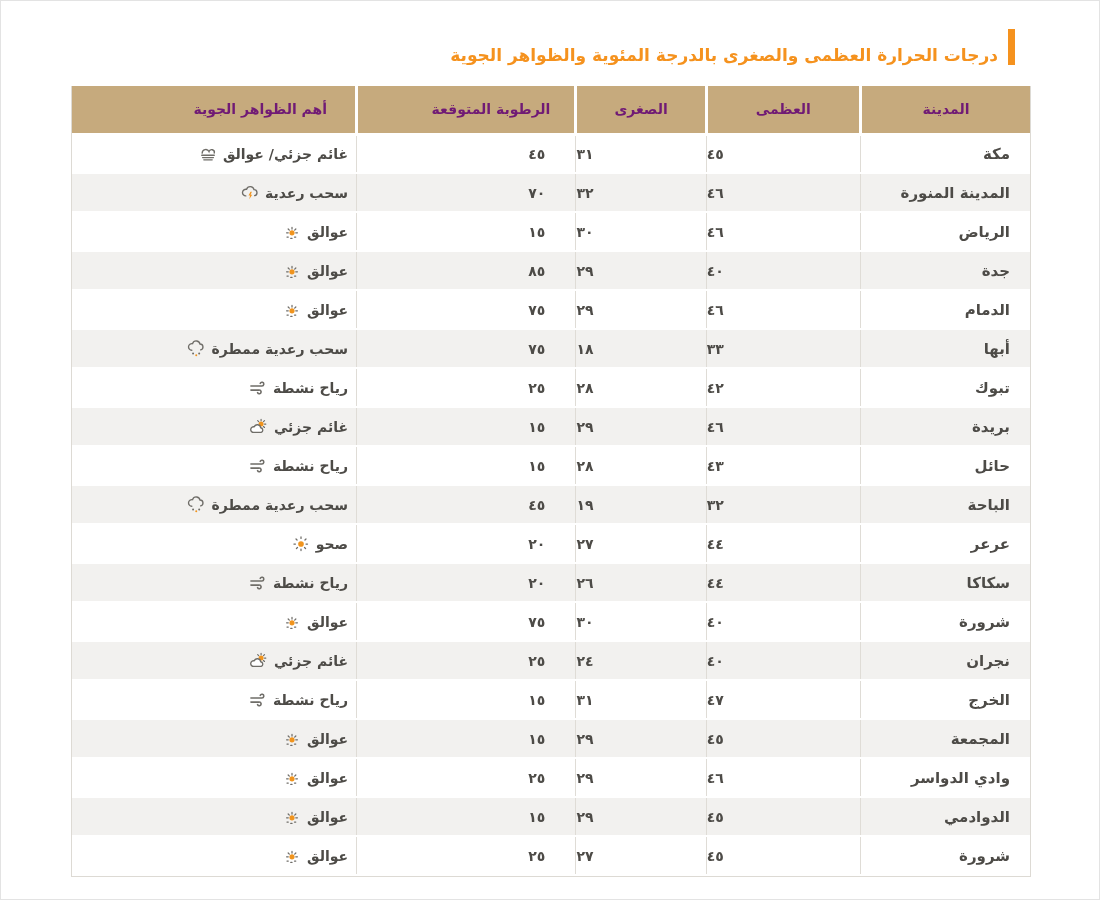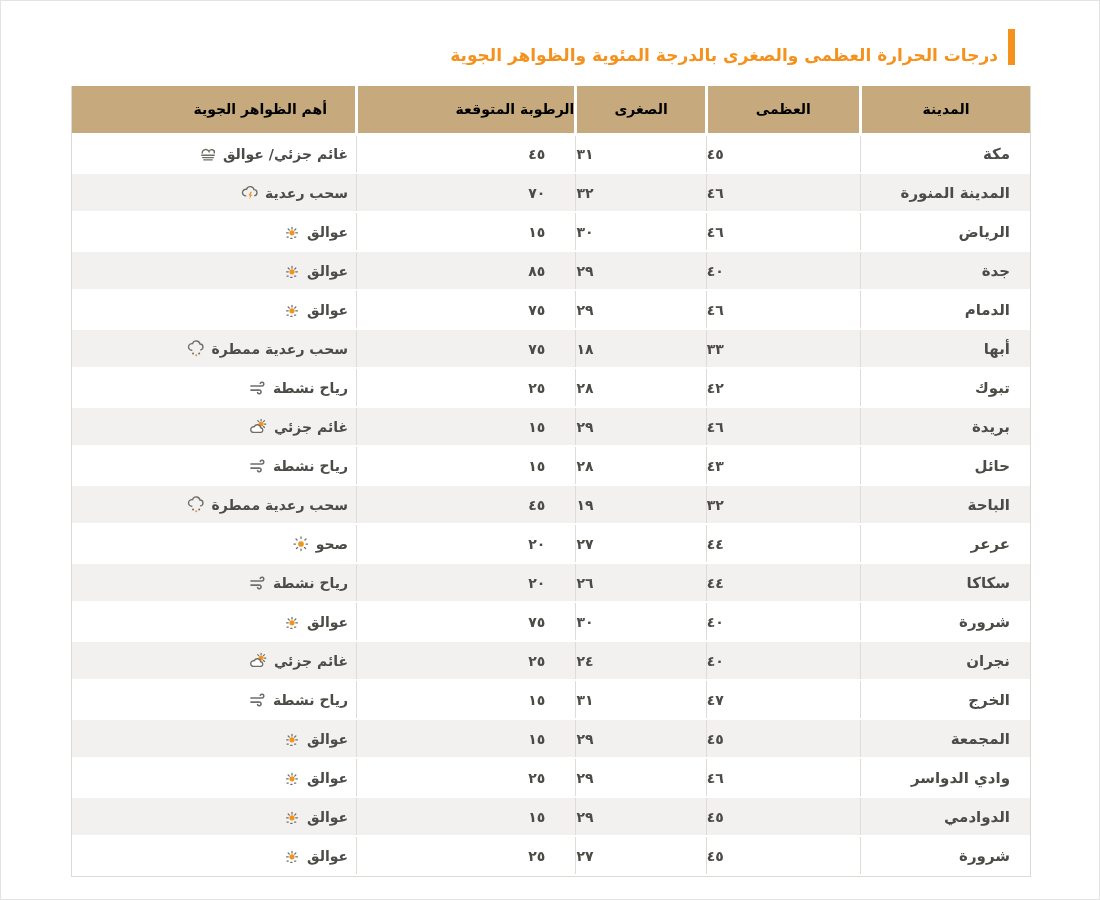--- a/index.html
+++ b/index.html
@@ -45,28 +45,28 @@
     table-layout: fixed;
   }
   col.c-city      { width: 17.7%; }
   col.c-max       { width: 16.1%; }
   col.c-min       { width: 13.6%; }
   col.c-humidity  { width: 22.9%; }
   col.c-phenomena { width: 29.7%; }
 
   thead th {
     height: 48px;
-    color: #000000;
+    color: #701a75;
     font-size: 14px;
     font-weight: bold;
     border-bottom: 3px solid #ffffff;
   }
   thead th:not(:last-child) { border-left: 3px solid #ffffff; }
   th.h-city, th.h-max, th.h-min { text-align: center; }
-  th.h-humidity  { text-align: right; }
+  th.h-humidity  { text-align: right; padding-right: 24px; }
   th.h-phenomena { text-align: right; padding-right: 28px; }
 
   tbody td {
     height: 39px;
     font-size: 14px;
     font-weight: bold;
     border-bottom: 2px solid #ffffff;
   }
   tbody td:not(:last-child) { border-left: 1px solid #dfdcd6; }
   tbody tr:nth-child(even) td { background: #f2f1ef; }

